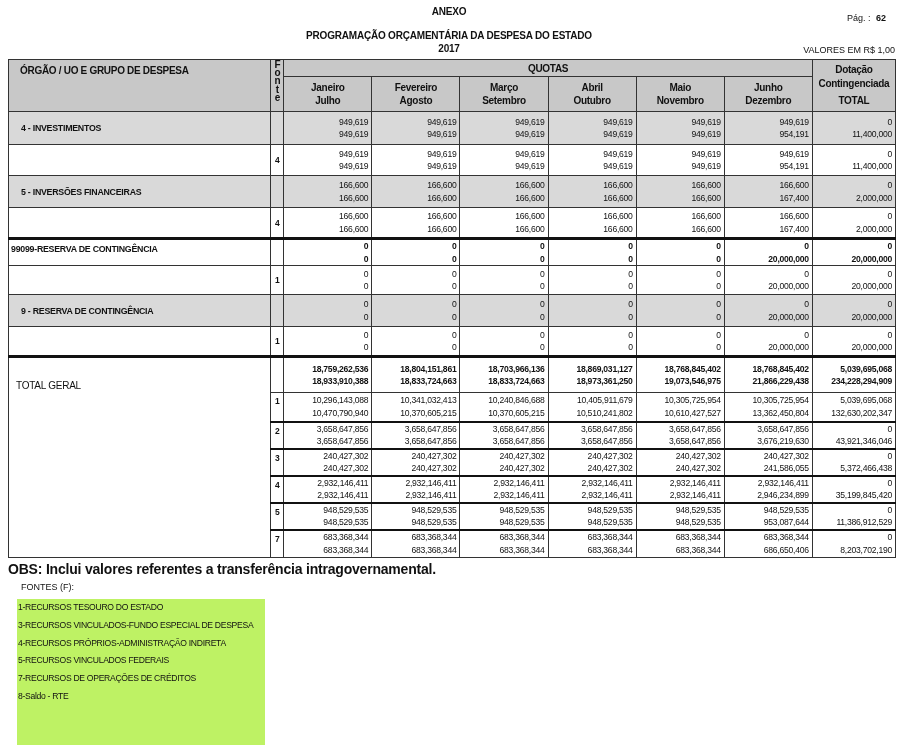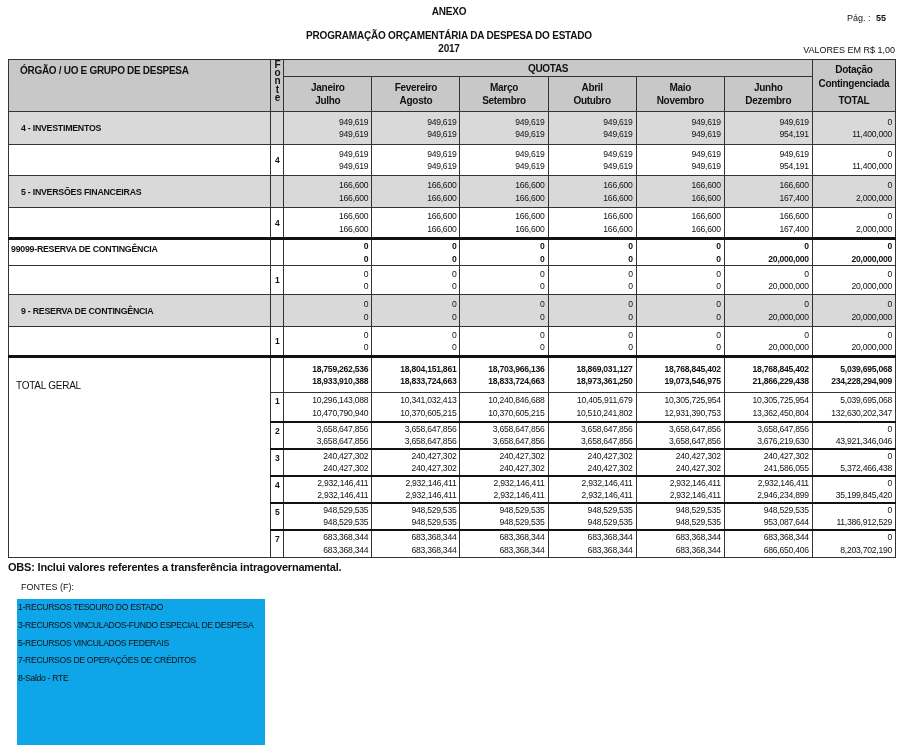--- a/index.html
+++ b/index.html
@@ -27,33 +27,33 @@
   td.num { text-align: right; padding-right: 3px !important; line-height: 12.5px; vertical-align: middle; }
   td.num div { white-space: nowrap; }
   td.f { text-align: center; font-size: 8.5px; font-weight: bold; vertical-align: middle; }
   td.desc { font-weight: bold; font-size: 8.8px; vertical-align: middle; }
   tr.grp td { background: #d9d9d9; }
   tr.grp td.f { background: #d9d9d9; }
   tr.grp td.desc { padding-left: 12px !important; }
   tr.bold td.num { font-weight: bold; }
   tr.thick td { border-top: 3px solid #111; }
 
-  .obs { left: 8px; top: 561px; font-size: 11px; font-weight: bold; letter-spacing: -0.2px; }
+  .obs { left: 8px; top: 561px; font-size: 14px; font-weight: bold; letter-spacing: -0.2px; }
   .fontes-title { left: 21px; top: 582px; font-size: 9px; }
-  .fontes-box { left: 17px; top: 599px; width: 248px; height: 146px; background: #0ea5e9; }
+  .fontes-box { left: 17px; top: 599px; width: 248px; height: 146px; background: #bef264; }
   .fontes-box div { font-size: 8.6px; height: 17.8px; line-height: 17.8px; padding-left: 1px; letter-spacing: -0.3px; white-space: nowrap; }
 </style>
 </head>
 <body>
 
 <div class="abs hdr-title" style="top:6px;">ANEXO</div>
 <div class="abs hdr-title" style="top:30px;">PROGRAMAÇÃO ORÇAMENTÁRIA DA DESPESA DO ESTADO</div>
 <div class="abs hdr-title" style="top:43px;text-align:center;">2017</div>
 <div class="abs page-num" style="left:847px; top:13px;">Pág. :</div>
-<div class="abs page-num" style="left:876px; top:13px; font-weight:bold;">55</div>
+<div class="abs page-num" style="left:876px; top:13px; font-weight:bold;">62</div>
 <div class="abs valores">VALORES EM R$ 1,00</div>
 
 <table class="main">
   <colgroup>
     <col class="col-desc">
       <col class="col-f">
     <col class="col-m">
       <col class="col-m">
       <col class="col-m">
       <col class="col-m">
@@ -407,21 +407,21 @@
         <td class="num">
           <div>10,240,846,688</div>
           <div>10,370,605,215</div>
         </td>
         <td class="num">
           <div>10,405,911,679</div>
           <div>10,510,241,802</div>
         </td>
         <td class="num">
           <div>10,305,725,954</div>
-          <div>12,931,390,753</div>
+          <div>10,610,427,527</div>
         </td>
         <td class="num">
           <div>10,305,725,954</div>
           <div>13,362,450,804</div>
         </td>
         <td class="num">
           <div>5,039,695,068</div>
           <div>132,630,202,347</div>
         </td>
       </tr>
@@ -581,16 +581,17 @@
         </td>
       </tr>
     </tbody>
 </table>
 
 <div class="abs obs">OBS:  Inclui valores referentes a transferência intragovernamental.</div>
 <div class="abs fontes-title">FONTES  (F):</div>
 <div class="abs fontes-box">
   <div>1-RECURSOS TESOURO DO ESTADO</div>
   <div>3-RECURSOS VINCULADOS-FUNDO ESPECIAL DE DESPESA</div>
+  <div>4-RECURSOS PRÓPRIOS-ADMINISTRAÇÃO INDIRETA</div>
   <div>5-RECURSOS VINCULADOS FEDERAIS</div>
   <div>7-RECURSOS DE OPERAÇÕES DE CRÉDITOS</div>
   <div>8-Saldo - RTE</div>
 </div>
 
 </body></html>

